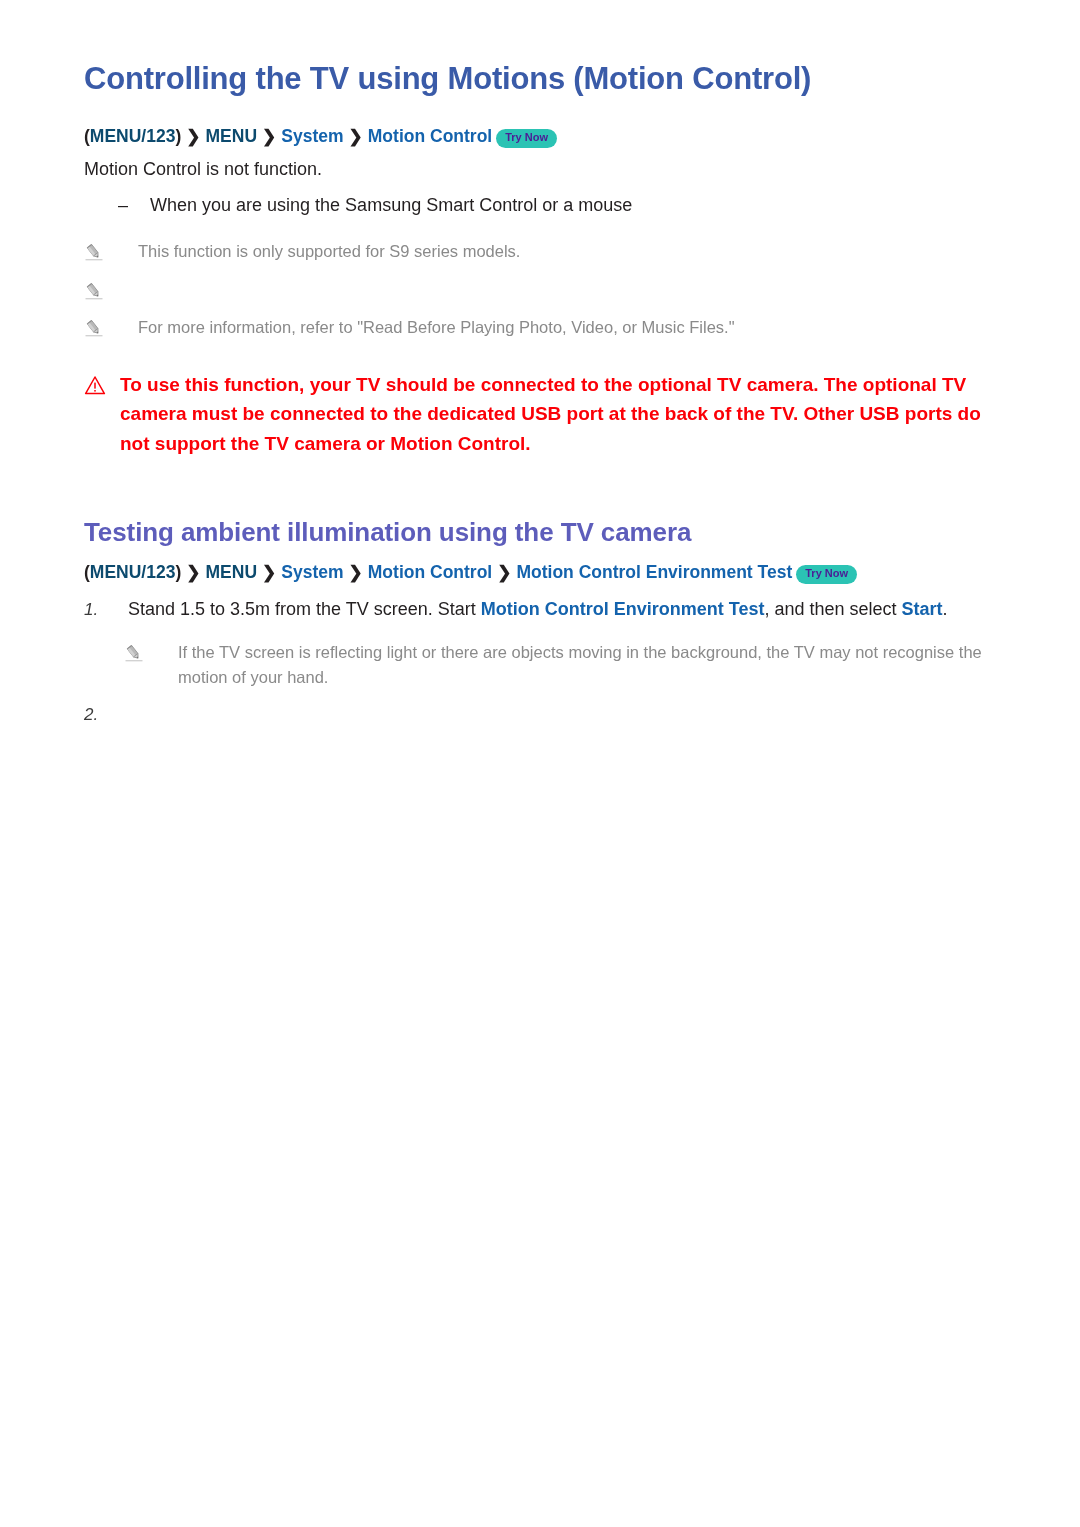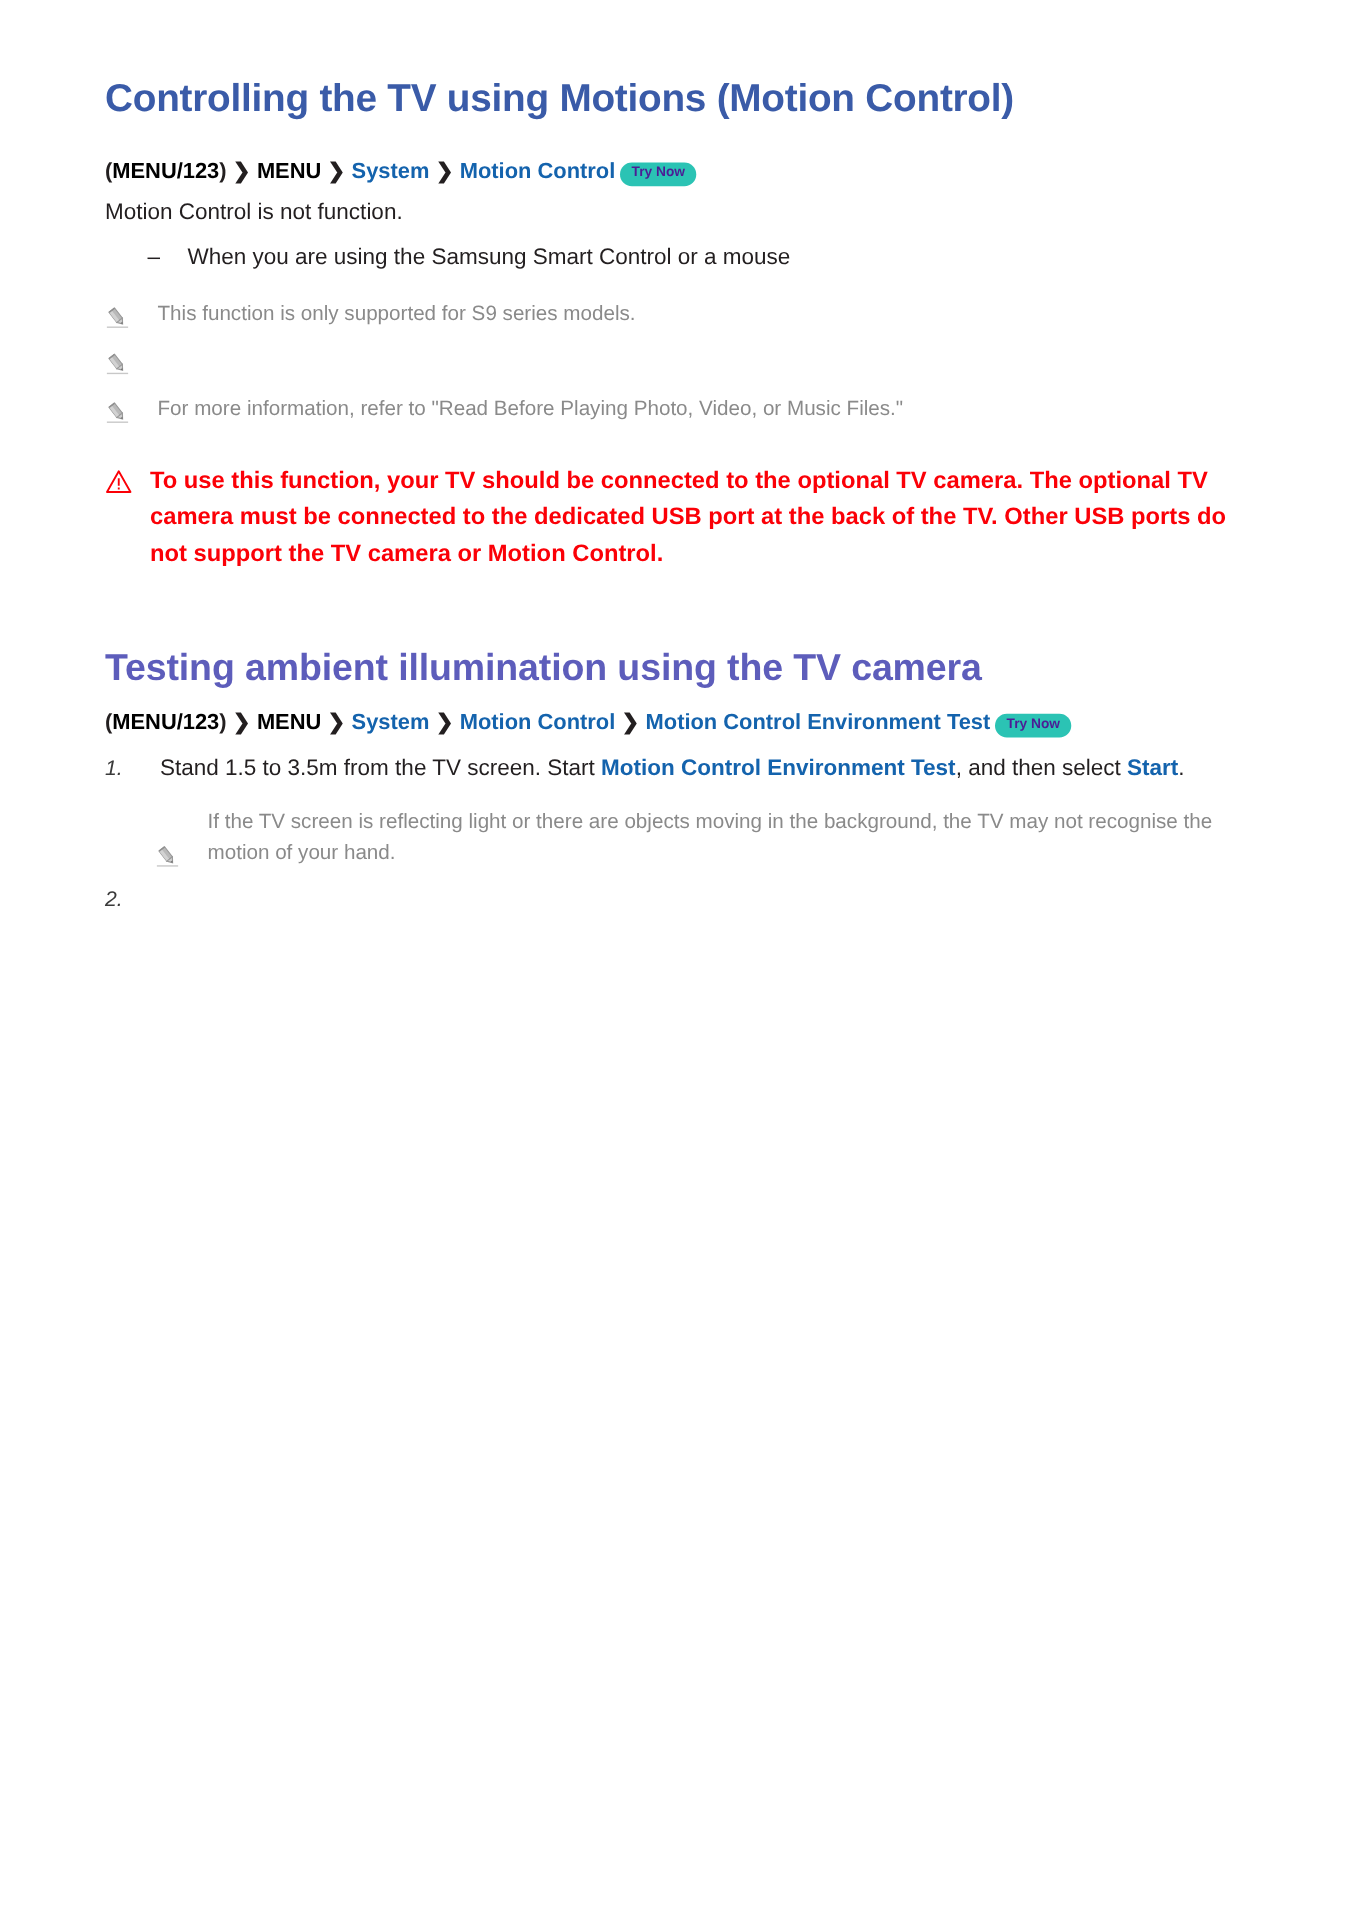--- a/index.html
+++ b/index.html
@@ -32,42 +32,42 @@
   
   h1.doc-title {
     font-size: 31px;
     font-weight: bold;
     color: #3a5ba8;
     margin: 0 0 26px 0;
     letter-spacing: -0.2px;
     line-height: 1.2;
   }
   h2.section-title {
-    font-size: 30px;
+    font-size: 26px;
     font-weight: bold;
     color: #5d5dbb;
     margin: 0 0 10px 0;
     line-height: 1.25;
     letter-spacing: -0.1px;
   }
   .section-block {
     margin-top: 58px;
   }
 
   
   .breadcrumb {
     font-size: 17.5px;
     font-weight: bold;
     line-height: 1.5;
     margin: 0 0 6px 0;
     color: #231f20;
     white-space: nowrap;
   }
   .bc-paren { color: #231f20; font-weight: bold; }
-  .bc-teal  { color: #000000; font-weight: bold; }
+  .bc-teal  { color: #0c4a6e; font-weight: bold; }
   .bc-blue  { color: #1463ad; font-weight: bold; }
   .bc-sep {
     color: #231f20;
     font-weight: bold;
     padding: 0 5px;
     font-size: 17px;
   }
   .try-now {
     display: inline-block;
     background: #2bc3b4;
@@ -100,22 +100,23 @@
   .dash-mark {
     width: 32px;
     flex: 0 0 32px;
     color: #231f20;
   }
   .dash-text { color: #231f20; }
 
   
   .note-row {
     display: flex;
-    align-items: flex-end;
+    align-items: flex-start;
     margin: 14px 0 0 0;
+    gap: 12px;
   }
   .note-row.first { margin-top: 20px; }
   .note-icon {
     flex: 0 0 42px;
     width: 42px;
     padding-top: 3px;
   }
   .note-icon svg { display: block; }
   .note-text {
     font-size: 16.5px;

